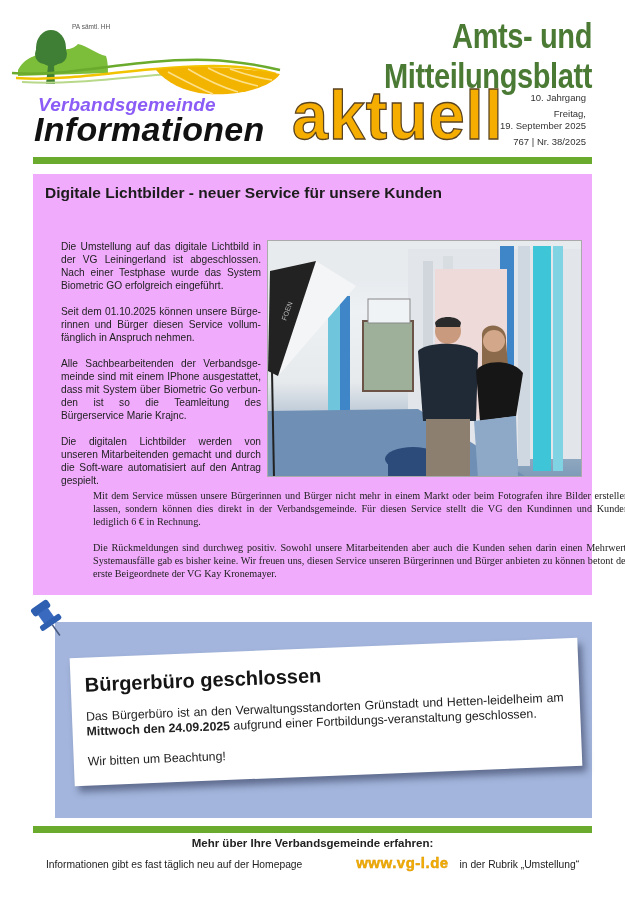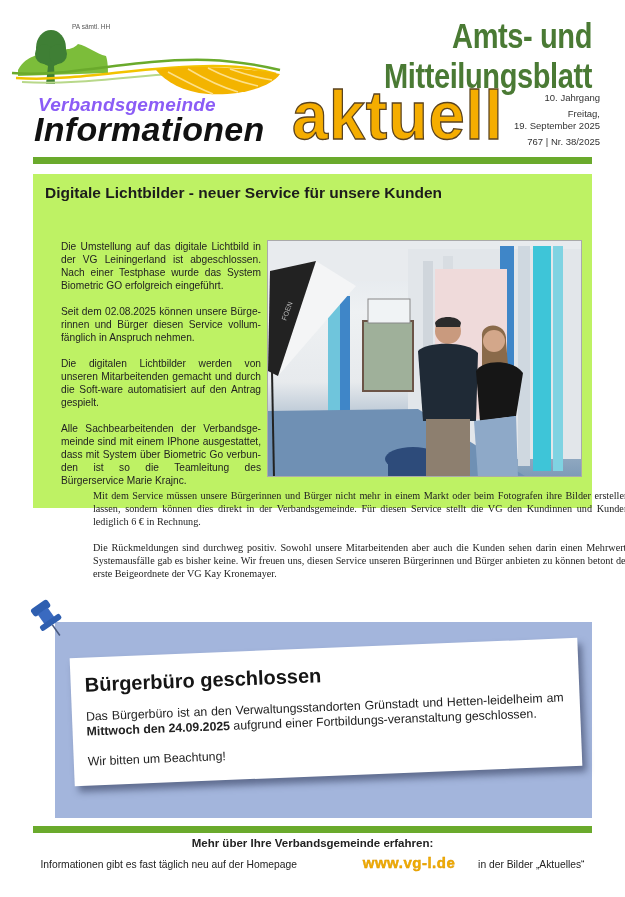--- a/index.html
+++ b/index.html
@@ -13,27 +13,27 @@
     font-family: "Liberation Sans", sans-serif; font-weight: bold; font-size: 35px; color: #4a7a34;
     letter-spacing: -0.5px; transform: scaleX(0.83); transform-origin: right center; line-height: 40px; }
   .org-line1 { position: absolute; left: 38px; top: 94px; font-family: "Liberation Sans", sans-serif;
     font-style: italic; font-weight: bold; font-size: 19px; color: #8b5cf6; letter-spacing: 0.2px; }
   .org-line2 { position: absolute; left: 34px; top: 110px; font-family: "Liberation Sans", sans-serif;
     font-style: italic; font-weight: bold; font-size: 34px; color: #111; letter-spacing: 0.3px; }
   .aktuell { position: absolute; left: 292px; top: 80px; width: 210px; height: 70px;
     font-family: "Liberation Sans", sans-serif; font-weight: bold; font-size: 68px; line-height: 70px;
     color: #f5ad00; -webkit-text-stroke: 1.3px #5b4420; transform: scaleX(0.95); transform-origin: left center;
     letter-spacing: 1px; }
-  .issue-info { position: absolute; right: 25px; top: 92px; text-align: right;
+  .issue-info { position: absolute; right: 39px; top: 92px; text-align: right;
     font-family: "Liberation Sans", sans-serif; font-size: 9.5px; color: #333; line-height: 12.5px; }
   .issue-info .gap { height: 3px; }
   .green-rule { position: absolute; left: 33px; width: 559px; height: 7px; background: #6aaa2c; }
 
   
-  .article { position: absolute; left: 33px; top: 174px; width: 559px; height: 334px; background: #bef264; }
+  .article { position: absolute; left: 33px; top: 174px; width: 559px; height: 421px; background: #f0abfc; }
   .art-title { position: absolute; left: 12px; top: 10px; font-family: "Liberation Sans", sans-serif;
     font-weight: bold; font-size: 15.5px; color: #1c1c1c; }
   .art-sub { position: absolute; left: 12px; top: 41px; font-family: "Liberation Sans", sans-serif;
     font-weight: bold; font-size: 10.5px; color: #1c1c1c; }
   .col-text { position: absolute; left: 12px; top: 66px; width: 216px;
     font-family: "Liberation Sans", sans-serif; font-size: 10.2px; line-height: 13px; color: #222; text-align: justify; }
   .col-text p { margin-bottom: 13px; margin-left: 16px; }
   .full-text { position: absolute; left: 12px; top: 315px; width: 536px;
     font-family: Liberation Serif, serif; font-size: 10.2px; line-height: 13px; color: #222; text-align: justify; margin-left: 48px; }
   .full-text p { margin-bottom: 13px; }
@@ -53,21 +53,21 @@
     font-size: 12.3px; line-height: 15px; color: #222; text-align: justify; }
   .note-text b { font-weight: bold; }
   .note-text p { margin-bottom: 15px; }
 
   
   .foot-title { position: absolute; left: 33px; top: 837px; width: 559px; text-align: center;
     font-family: "Liberation Sans", sans-serif; font-weight: bold; font-size: 11.5px; color: #222; }
   .foot-line { position: absolute; left: 33px; top: 854px; width: 559px; text-align: center;
     font-family: "Liberation Sans", sans-serif; font-size: 10.3px; color: #222; white-space: nowrap; }
   .foot-url { font-family: "Liberation Sans", sans-serif; font-weight: bold; font-size: 15px; color: #f2ad00;
-    letter-spacing: 0.5px; -webkit-text-stroke: 0.4px #d99400; margin: 0 20px; padding-left: 43px; }
+    letter-spacing: 0.5px; -webkit-text-stroke: 0.4px #d99400; margin: 0 8px; padding-left: 43px; }
 </style>
 </head>
 <body>
 
 <svg class="logo" viewBox="0 0 275 80">
 
   <path d="M10 52 C20 35, 30 40, 42 30 C52 28, 60 36, 70 26 C80 28, 88 36, 98 38 C100 44,100 52, 100 55 L10 58 Z" fill="#7cbd3a"></path>
 
   <g>
     <path d="M38 66 L40 48 L36 40 L42 44 L43 36 L45 44 L50 40 L46 48 L47 66 Z" fill="#3f7f35"></path>
@@ -104,23 +104,23 @@
   <div>767 | Nr. 38/2025</div>
 </div>
 
 <div class="green-rule" style="top:157px;"></div>
 
 <div class="article">
   <div class="art-title">Digitale Lichtbilder - neuer Service für unsere Kunden</div>
 
   <div class="col-text">
     <p>Die Umstellung auf das digitale Lichtbild in der VG Leiningerland ist abgeschlossen. Nach einer Testphase wurde das System Biometric GO erfolgreich eingeführt.</p>
-    <p>Seit dem 02.08.2025 können unsere Bürge-rinnen und Bürger diesen Service vollum-fänglich in Anspruch nehmen.</p>
+    <p>Seit dem 01.10.2025 können unsere Bürge-rinnen und Bürger diesen Service vollum-fänglich in Anspruch nehmen.</p>
+    <p>Alle Sachbearbeitenden der Verbandsge-meinde sind mit einem IPhone ausgestattet, dass mit System über Biometric Go verbun-den ist so die Teamleitung des Bürgerservice Marie Krajnc.</p>
     <p>Die digitalen Lichtbilder werden von unseren Mitarbeitenden gemacht und durch die Soft-ware automatisiert auf den Antrag gespielt.</p>
-    <p>Alle Sachbearbeitenden der Verbandsge-meinde sind mit einem IPhone ausgestattet, dass mit System über Biometric Go verbun-den ist so die Teamleitung des Bürgerservice Marie Krajnc.</p>
   </div>
 
   <div class="photo">
     <svg width="315" height="237" viewBox="0 0 315 237">
 
       <rect x="0" y="0" width="315" height="40" fill="#e8ebee"></rect>
 
       <g>
         <rect x="140" y="8" width="175" height="210" fill="#e2e6ea"></rect>
         <rect x="155" y="20" width="10" height="190" fill="#d0d6dc"></rect>
@@ -187,14 +187,14 @@
     <p><span>Das Bürgerbüro ist an den Verwaltungsstandorten Grünstadt und Hetten-leidelheim am </span><b>Mittwoch den 24.09.2025</b><span> aufgrund einer Fortbildungs-veranstaltung geschlossen.</span></p>
     <p>Wir bitten um Beachtung!</p>
   </div>
 </div>
 
 <div class="green-rule" style="top:826px;"></div>
 <div class="foot-title">Mehr über Ihre Verbandsgemeinde erfahren:</div>
 <div class="foot-line">
   <span>Informationen gibt es fast täglich neu auf der Homepage</span>
   <span class="foot-url">www.vg-l.de</span>
-  <span>in der Bilder  „Aktuelles“</span>
+  <span>in der Rubrik  „Umstellung“</span>
 </div>
 
 </body></html>

